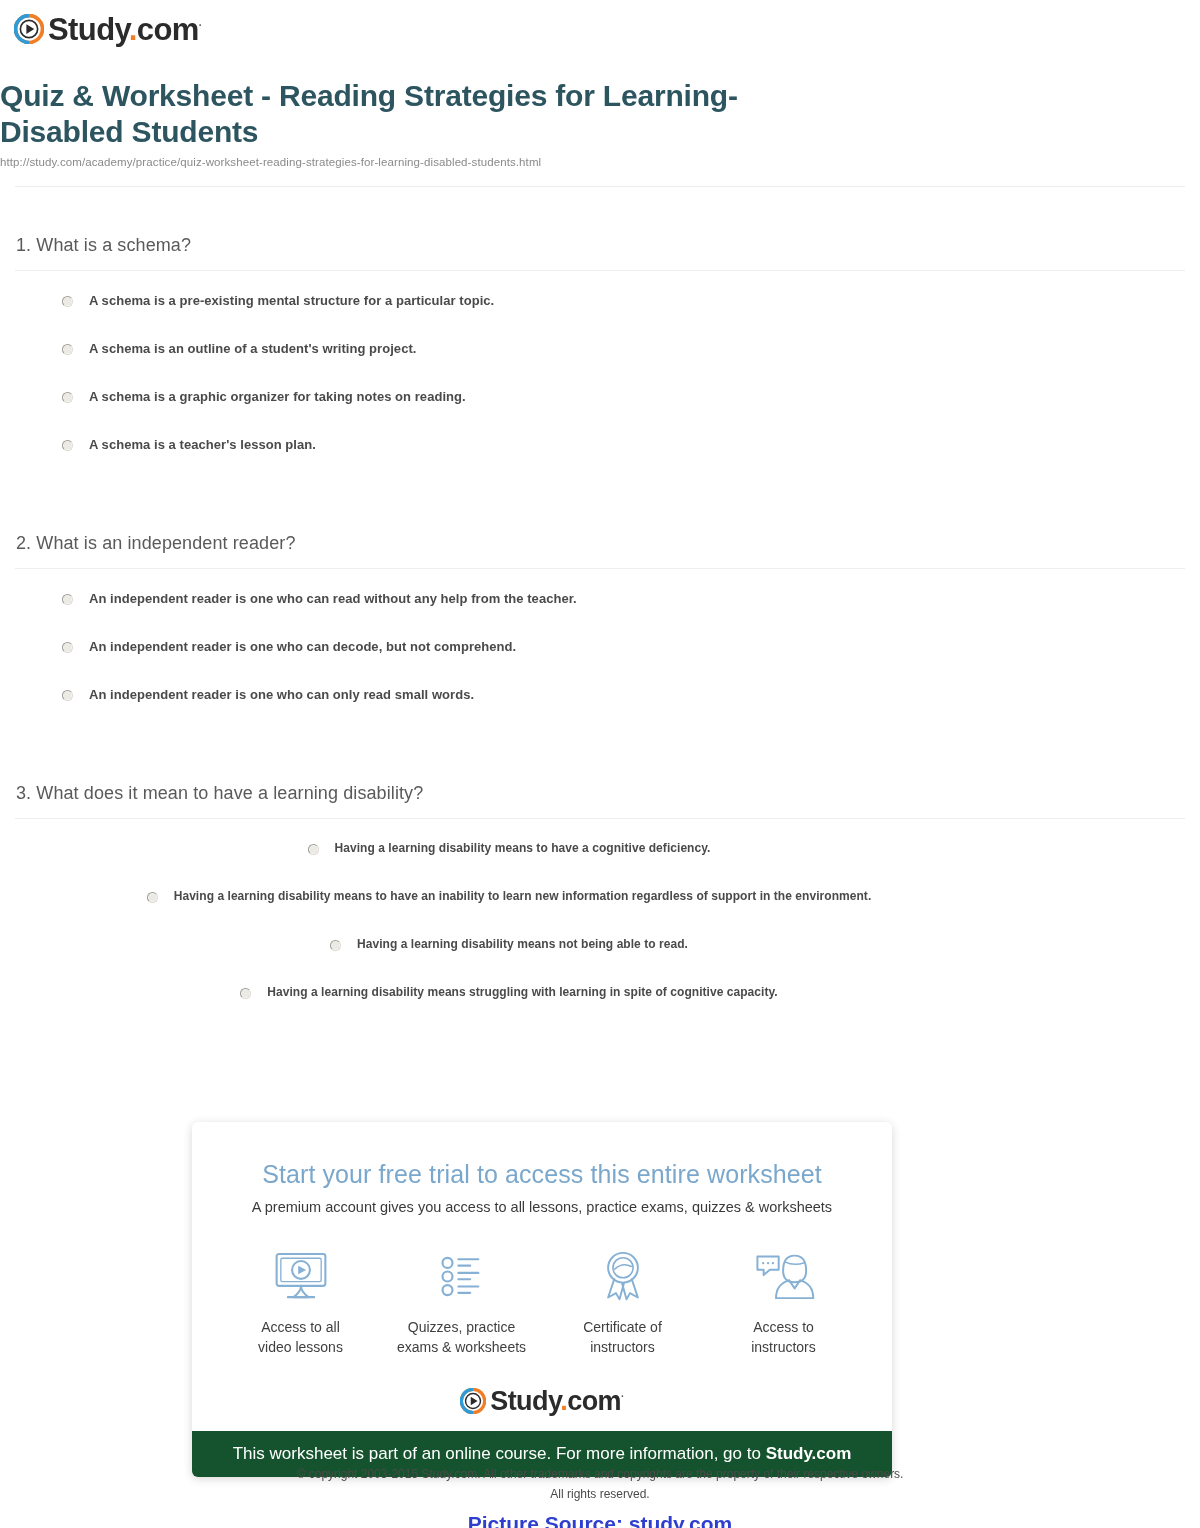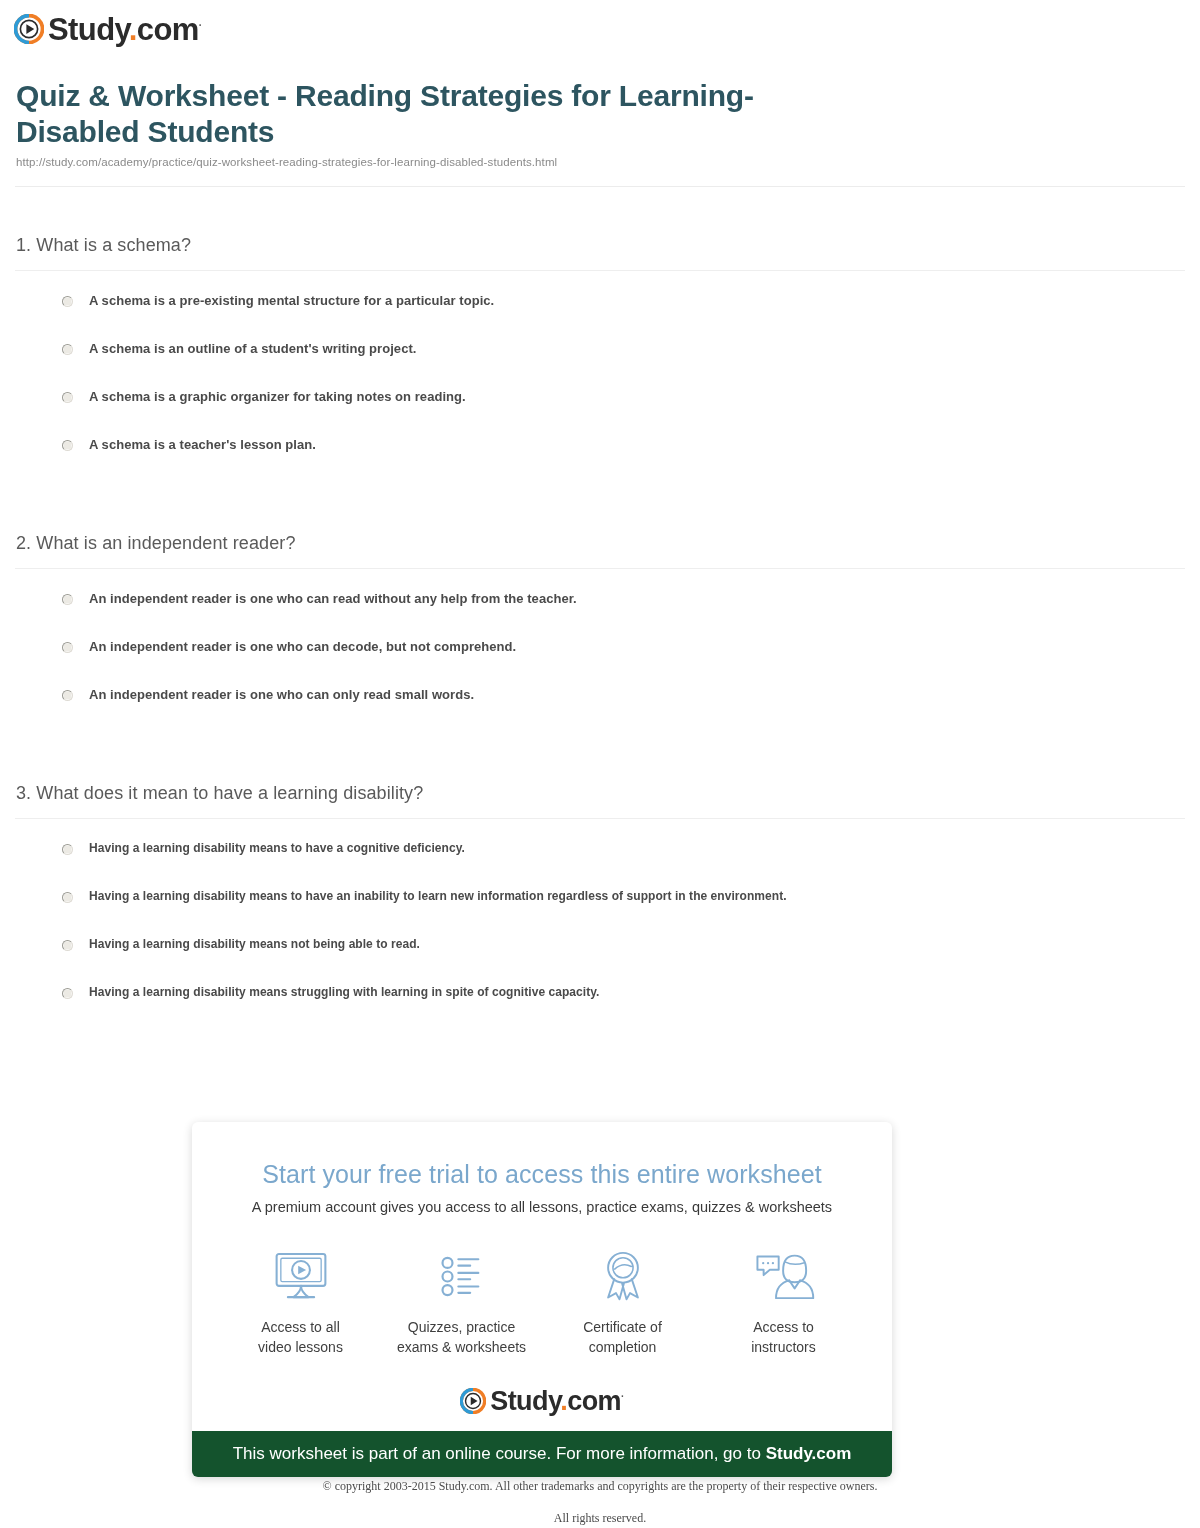--- a/index.html
+++ b/index.html
@@ -48,21 +48,21 @@
     font-size: 10px;
     vertical-align: super;
     color: #555;
   }
 
   
   .page-header {
     position: absolute;
     left: 0; top: 78px;
     width: 1109px;
-    padding: 0 16px;
+    padding: 0 0;
   }
   .page-title {
     font-size: 30px;
     font-weight: bold;
     color: #2d5560;
     line-height: 1.2;
     margin: 0 0 6px 0;
     max-width: 800px;
     letter-spacing: -0.2px;
   }
@@ -123,21 +123,21 @@
     box-shadow: inset 0 0 0 0.5px #ffffff;
   }
   .option-label {
     font-size: 13px;
     font-weight: bold;
     color: #4a4a4a;
     line-height: 1.3;
     letter-spacing: 0.05px;
   }
   .q-small .option-label { font-size: 12px; }
-  .q-small .option-row { padding-left: 62px; }
+  .q-small .option-row { padding-left: 62px; justify-content: center; }
 
   
   .promo-wrap {
     position: absolute;
     left: 0;
     top: 1122px;
     width: 1084px;
     display: flex;
     justify-content: center;
   }
@@ -207,22 +207,21 @@
     position: absolute;
     left: 0;
     top: 1462px;
     width: 1200px;
     text-align: center;
   }
   .copyright {
     font-size: 12px;
     color: #4a4a4a;
     line-height: 1.35;
-    margin: 16px;
-    font-family: Liberation Serif, serif;
+    margin: 4px;
   }
   .picture-source {
     font-size: 21px;
     font-weight: bold;
     color: #2e3fd0;
     margin: 10px 0 0 0;
   }
 </style>
 </head>
 <body>
@@ -357,21 +356,21 @@
         <div class="feature-icon">
           <svg viewBox="0 0 64 60" width="56" height="53" fill="none" stroke="#86b0d4" stroke-width="2.2" stroke-linecap="round" stroke-linejoin="round">
             <circle cx="32" cy="20" r="17"></circle>
             <circle cx="32" cy="20" r="11.5" stroke-width="1.8"></circle>
             <path d="M22.5 21.5 q9 -8 19 -3" stroke-width="1.8"></path>
             <path d="M22 33 L15 54 L24 49 L28 56 L33 38"></path>
             <path d="M42 33 L49 54 L40 49 L36 56 L31 38"></path>
           </svg>
         </div>
         <div class="feature-label">Certificate of
-completion</div>
+instructors</div>
       </div>
 
       <div class="feature">
         <div class="feature-icon">
           <svg viewBox="0 0 70 56" width="62" height="50" fill="none" stroke="#86b0d4" stroke-width="2.2" stroke-linecap="round" stroke-linejoin="round">
             <path d="M5 6 h24 v15 h-10 l-7 6 v-6 h-7 z"></path>
             <circle cx="11.5" cy="13.5" r="1.3" fill="#86b0d4" stroke="none"></circle>
             <circle cx="17" cy="13.5" r="1.3" fill="#86b0d4" stroke="none"></circle>
             <circle cx="22.5" cy="13.5" r="1.3" fill="#86b0d4" stroke="none"></circle>
             <path d="M34 22 q0 -17 13 -17 q13 0 13 17 q0 13 -13 13 q-13 0 -13 -13 z"></path>

